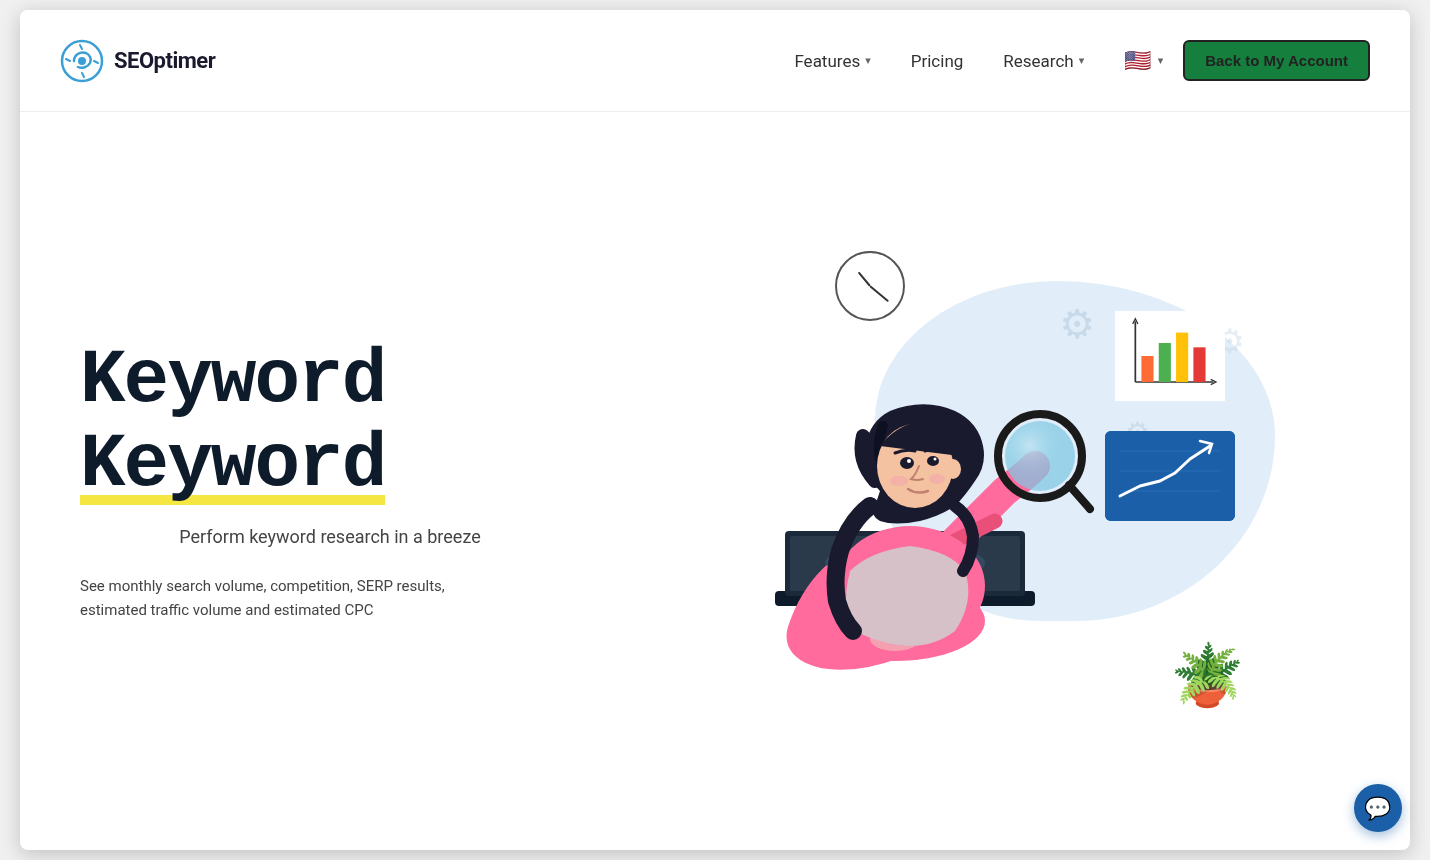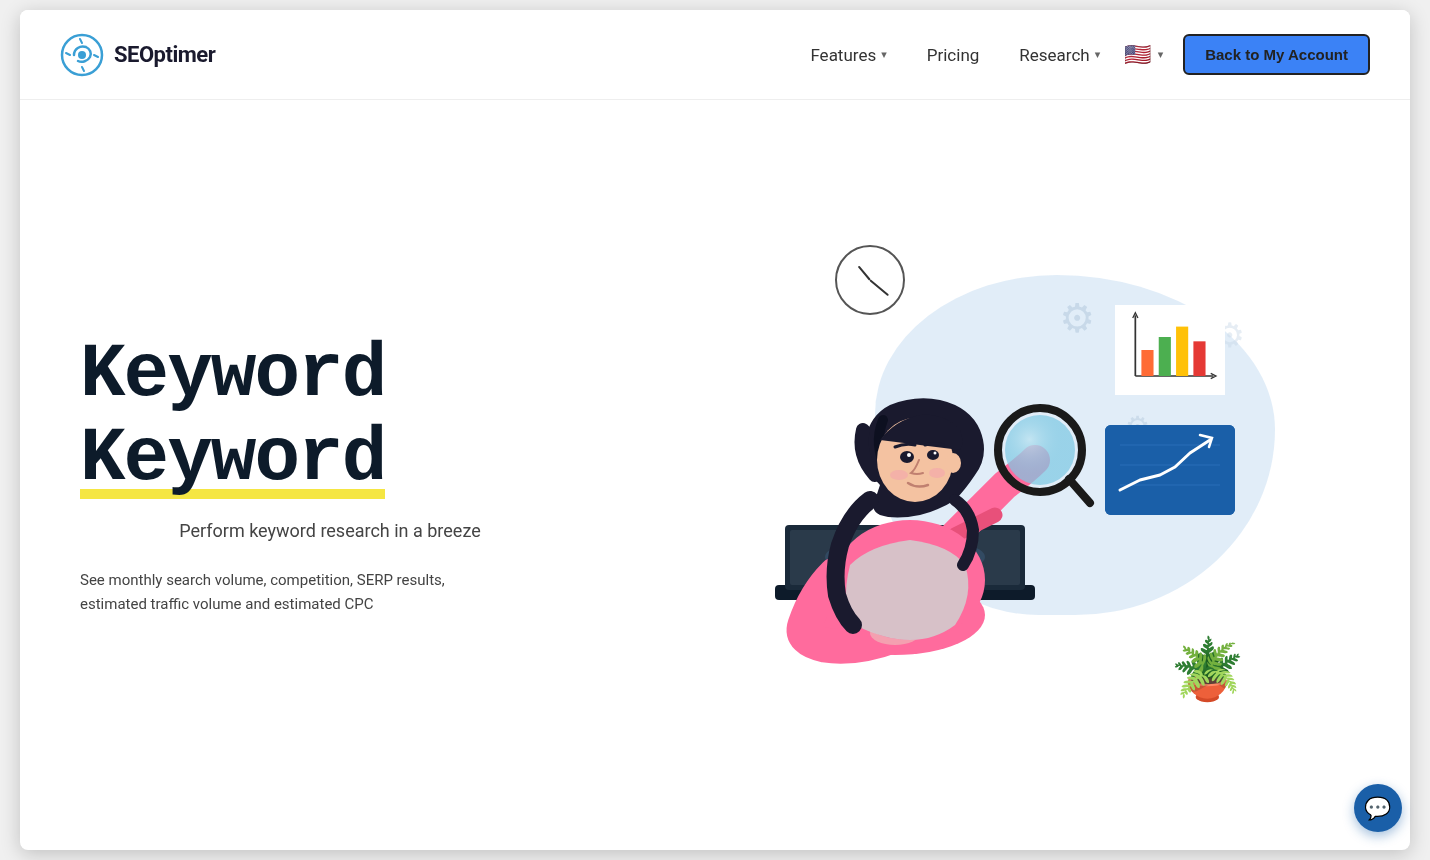--- a/index.html
+++ b/index.html
@@ -22,21 +22,21 @@
       overflow: hidden;
       display: flex;
       flex-direction: column;
     }
 
     
     .navbar {
       display: flex;
       align-items: center;
       padding: 0 40px;
-      height: 90px;
+      height: 102px;
       border-bottom: 1px solid #eee;
       background: #fff;
       flex-shrink: 0;
     }
 
     .logo-area {
       display: flex;
       align-items: center;
       gap: 10px;
       margin-right: auto;
@@ -51,21 +51,21 @@
       font-size: 22px;
       font-weight: 700;
       color: #1a1a2e;
       letter-spacing: -0.5px;
     }
 
     .nav-links {
       display: flex;
       align-items: center;
       gap: 40px;
-      margin-right: 24px;
+      margin-right: 40px;
     }
 
     .nav-link {
       font-size: 17px;
       color: #333;
       text-decoration: none;
       display: flex;
       align-items: center;
       gap: 5px;
       cursor: pointer;
@@ -92,21 +92,21 @@
       border: none;
       background: none;
     }
 
     .flag-emoji {
       font-size: 22px;
     }
 
     .back-btn {
       border: 2px solid #222;
-      background: #3b82f6;
+      background: #15803d;
       color: #222;
       font-size: 15px;
       font-weight: 600;
       padding: 10px 20px;
       border-radius: 6px;
       cursor: pointer;
       white-space: nowrap;
     }
 
     

